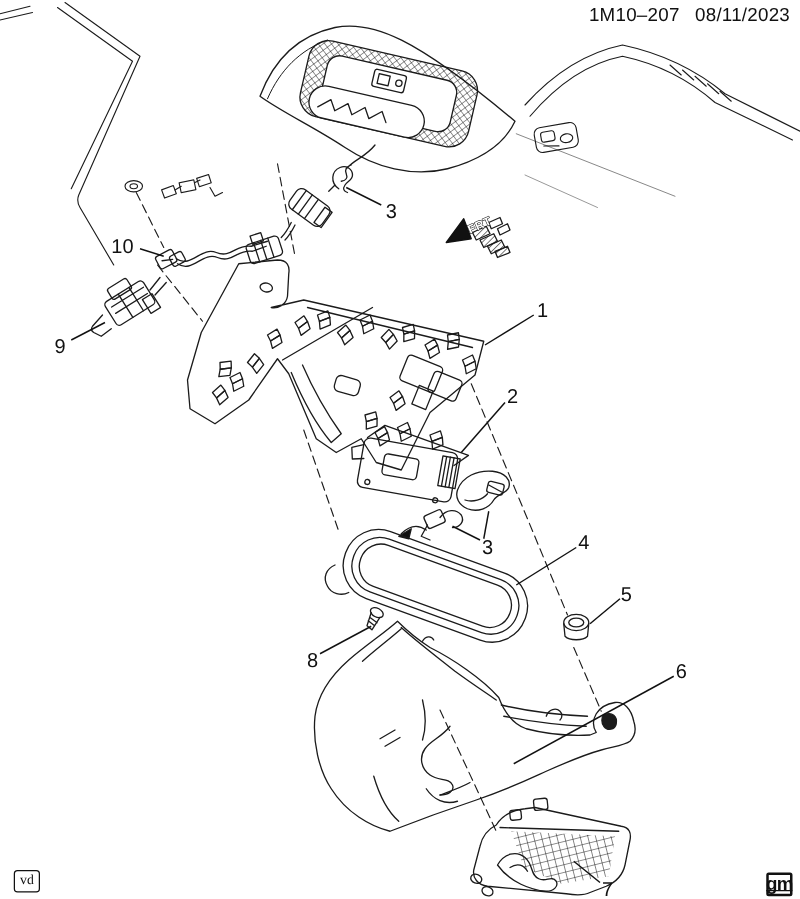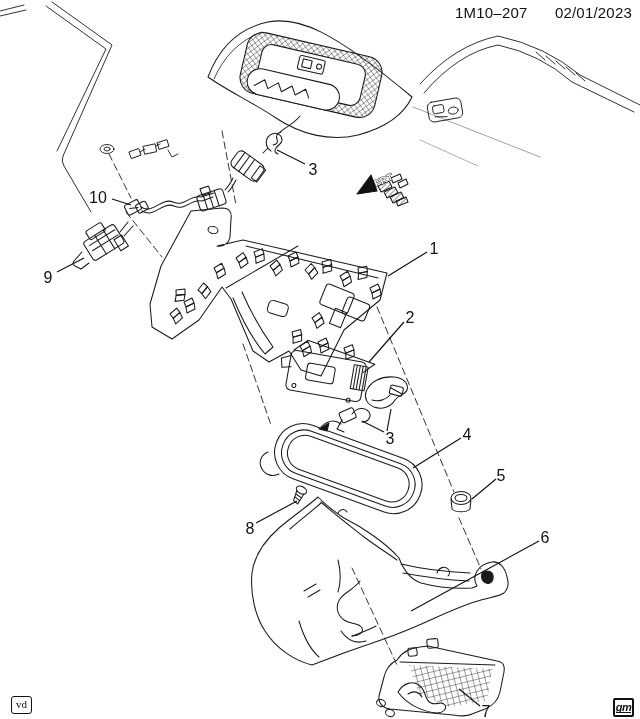--- a/index.html
+++ b/index.html
@@ -1,24 +1,24 @@
 <!DOCTYPE html>
 <html><head>
 <meta charset="utf-8">
 <style>
   html,body{margin:0;padding:0;background:#fff;}
   .stage{position:relative;width:640px;height:719px;background:#fff;overflow:hidden;
          font-family:"Liberation Sans",sans-serif;color:#111;}
   .hdr{position:absolute;top:4px;right:8px;font-size:15px;letter-spacing:.2px;white-space:nowrap;}
-  .hdr span{margin-left:23px;}
+  .hdr span{margin-left:8px;}
   .tagbox{position:absolute;left:11px;top:696px;border:1.5px solid #111;border-radius:3px;
           padding:0 4px;font-size:11px;line-height:15px;height:16px;font-family:Liberation Serif, serif;}
   .gmbox{position:absolute;right:6px;top:698px;border:2px solid #111;border-radius:2px;
          width:17px;height:15px;display:flex;align-items:center;justify-content:center;}
-  .gmbox span{font-size:11px;font-weight:bold;line-height:9px;border-bottom:1.5px solid #111;letter-spacing:-.5px;font-style:italic;}
+  .gmbox span{font-size:15px;font-weight:bold;line-height:9px;border-bottom:1.5px solid #111;letter-spacing:-.5px;}
   svg{position:absolute;left:0;top:0;}
   .callout{font-family:"Liberation Sans",sans-serif;font-size:16px;fill:#111;text-anchor:middle;stroke:none;}
   #callouts line{stroke:#111;stroke-width:1.15;}
 </style>
 </head>
 <body>
 
 <div class="stage">
 
   <svg id="art" width="640" height="719" viewBox="0 0 640 719">
@@ -262,21 +262,21 @@
         <text x="250" y="533.5" class="callout">8</text>
         <line x1="539" y1="541" x2="411" y2="611"></line>
         <text x="545" y="542.5" class="callout">6</text>
         <line x1="480" y1="706" x2="459" y2="689"></line>
         <text x="486" y="716.5" class="callout">7</text>
       </g>
   </svg>
 
   <div class="hdr">
     <span>1M10–207</span>
-    <span>02/01/2023</span>
+    <span>08/11/2023</span>
   </div>
 
   <div class="tagbox">
     <span>vd</span>
   </div>
   <div class="gmbox">
     <span>gm</span>
   </div>
 </div>
 

